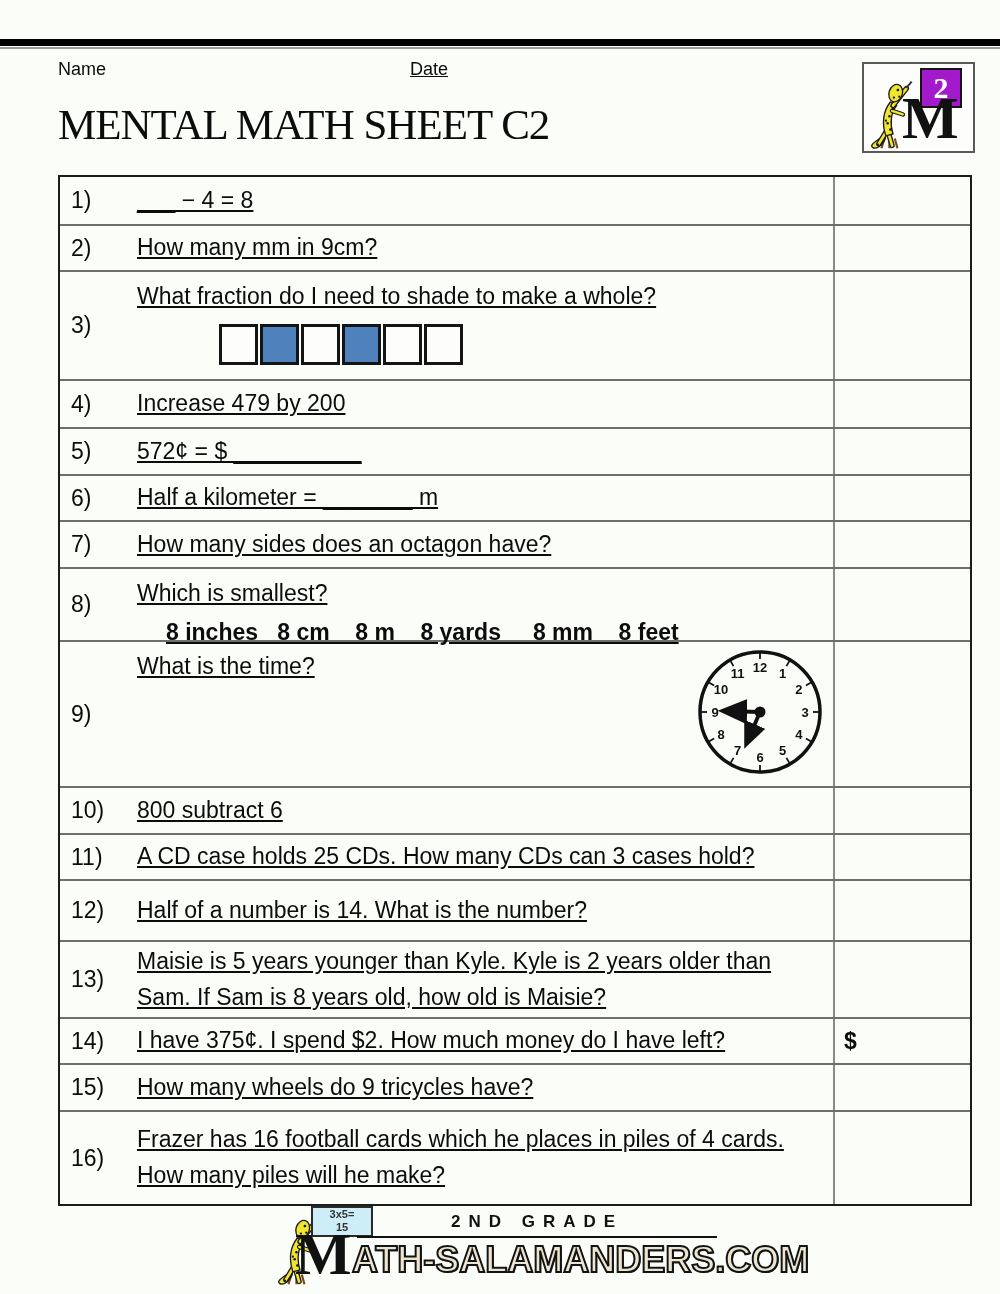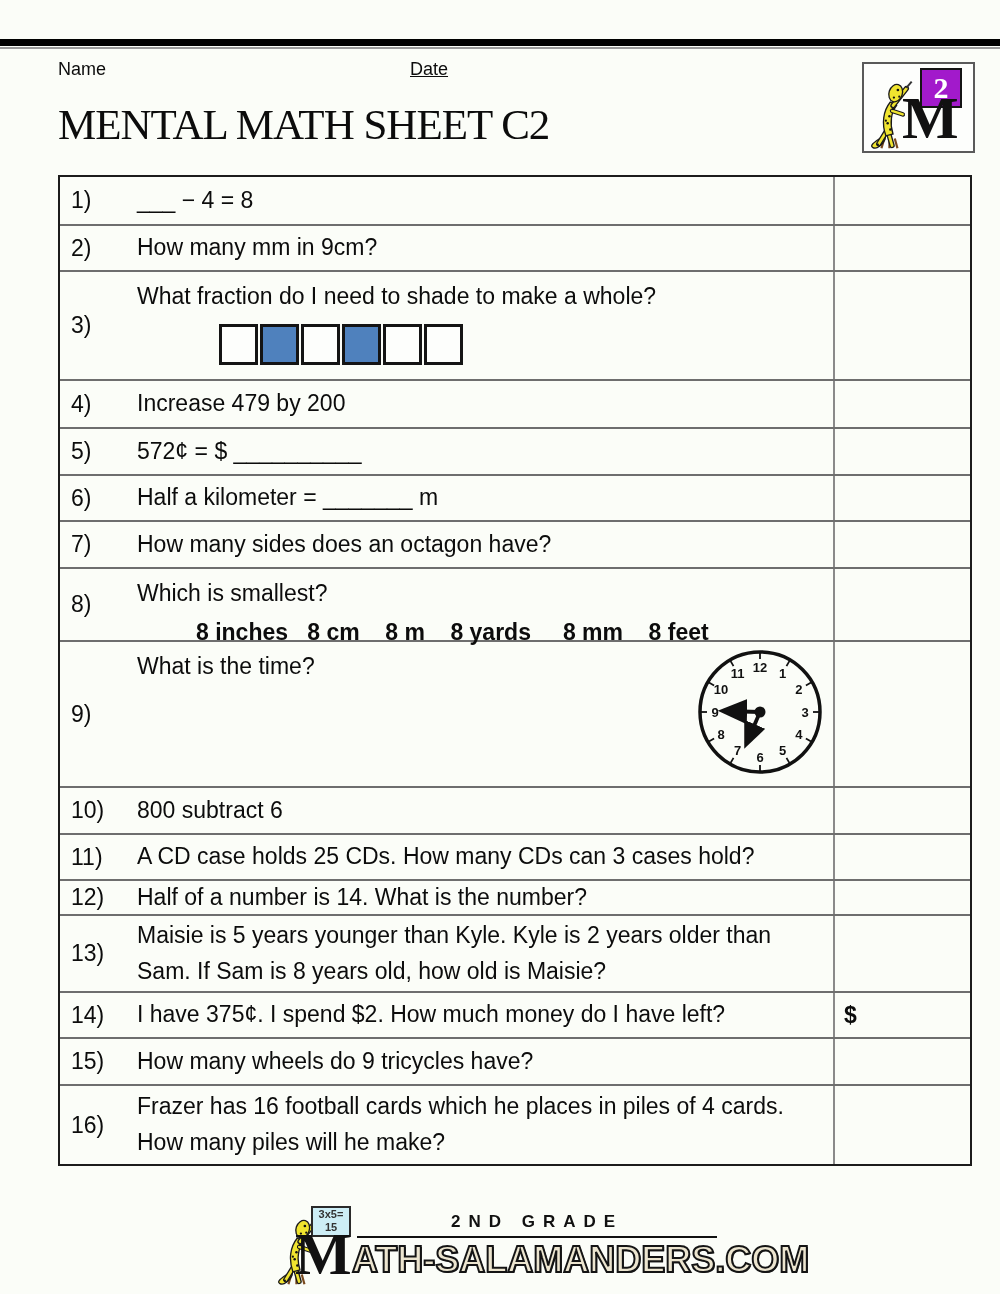--- a/index.html
+++ b/index.html
@@ -24,36 +24,36 @@
 
   .title { position:absolute; left:58px; top:100px; font-family:"Liberation Serif", serif;
            font-weight:400; font-size:43px; letter-spacing:-1px; white-space:nowrap; }
 
   .wtable { position:absolute; left:58px; top:175px; width:914px; border:2px solid #1c1c1c; }
   .row { display:flex; border-top:2px solid #6e6e6e; background:transparent; }
   .row:first-child { border-top:none; }
   .cell-num { width:77px; display:flex; align-items:center; padding-left:11px;
               font-size:23px; flex:none; }
   .cell-text { flex:1; display:flex; flex-direction:column; justify-content:center;
-               font-size:23px; position:relative; padding-right:10px; line-height:1.55; }
+               font-size:23px; position:relative; padding-right:10px; line-height:1.55;text-decoration:underline; }
   .cell-answer { width:137px; flex:none; border-left:2px solid #8a8a8a; display:flex;
                  align-items:center; padding-left:9px; font-size:23px; font-weight:700; }
   .row.toprow .cell-text { justify-content:flex-start; padding-top:7px; }
 
   .fraction-bar { display:flex; gap:2px; margin:9px 0 0 82px; }
   .fcell { width:39px; height:41px; border:3px solid #141414; background:#fdfefc; }
   .fcell.shaded { background:#4f81bd; }
 
-  .options-line { font-weight:700; margin-left:59px; white-space:pre; margin-top:3px; }
+  .options-line { font-weight:700; margin-left:29px; white-space:pre; margin-top:3px; }
 
   .clock-wrap { position:absolute; left:558px; top:5px; width:130px; height:130px; }
 
   .footer { position:absolute; left:0; top:1200px; width:1000px; height:94px; }
   .f-sala { position:absolute; left:272px; top:6px; width:56px; height:80px; }
-  .f-sign { position:absolute; left:311px; top:6px; width:40px; height:31px; background:#cdeef6;
+  .f-sign { position:absolute; left:311px; top:6px; width:62px; height:31px; background:#cdeef6;
             border:2px solid #2a2a2a; font-size:11px; font-weight:700; line-height:1.15;
             text-align:center; color:#333; }
   .f-m { position:absolute; left:295px; top:24px; font-family:"Liberation Serif", serif;
          font-weight:700; font-size:60px; line-height:1; color:#111; letter-spacing:-2px; }
   .f-grade { position:absolute; left:357px; top:12px; width:360px; text-align:center;
              font-size:17px; font-weight:700; letter-spacing:8px; color:#111; }
   .f-rule { position:absolute; left:357px; top:36px; width:360px; height:2px; background:#111; }
   .f-site { position:absolute; left:352px; top:39px; font-size:36px; font-weight:700;
             letter-spacing:0px; color:#ece5cf; -webkit-text-stroke:2px #141414;
             text-shadow:1px 1px 0 #141414; white-space:nowrap; }
@@ -215,21 +215,21 @@
       </div>
       <div class="cell-answer"></div>
     </div>
     <div class="row" style="height: 46px;">
       <div class="cell-num">11)</div>
       <div class="cell-text">
         <span>A CD case holds 25 CDs. How many CDs can 3 cases hold?</span>
       </div>
       <div class="cell-answer"></div>
     </div>
-    <div class="row" style="height: 35px;">
+    <div class="row" style="height: 61px;">
       <div class="cell-num">12)</div>
       <div class="cell-text">
         <span>Half of a number is 14. What is the number?</span>
       </div>
       <div class="cell-answer"></div>
     </div>
     <div class="row" style="height: 77px;">
       <div class="cell-num">13)</div>
       <div class="cell-text">
         <span>Maisie is 5 years younger than Kyle. Kyle is 2 years older than Sam. If Sam is 8 years old, how old is Maisie?</span>
@@ -245,21 +245,21 @@
         <span>$</span>
       </div>
     </div>
     <div class="row" style="height: 47px;">
       <div class="cell-num">15)</div>
       <div class="cell-text">
         <span>How many wheels do 9 tricycles have?</span>
       </div>
       <div class="cell-answer"></div>
     </div>
-    <div class="row" style="height: 80px;">
+    <div class="row" style="height: 94px;">
       <div class="cell-num">16)</div>
       <div class="cell-text">
         <span>Frazer has 16 football cards which he places in piles of 4 cards. How many piles will he make?</span>
       </div>
       <div class="cell-answer"></div>
     </div>
   </div>
 
 <div class="footer">
   <svg class="f-sala" viewBox="0 0 60 90">

